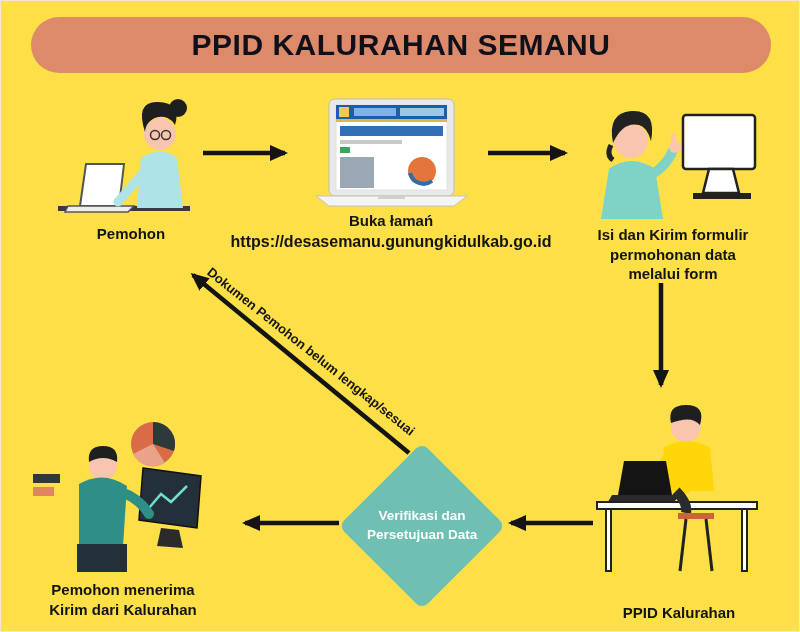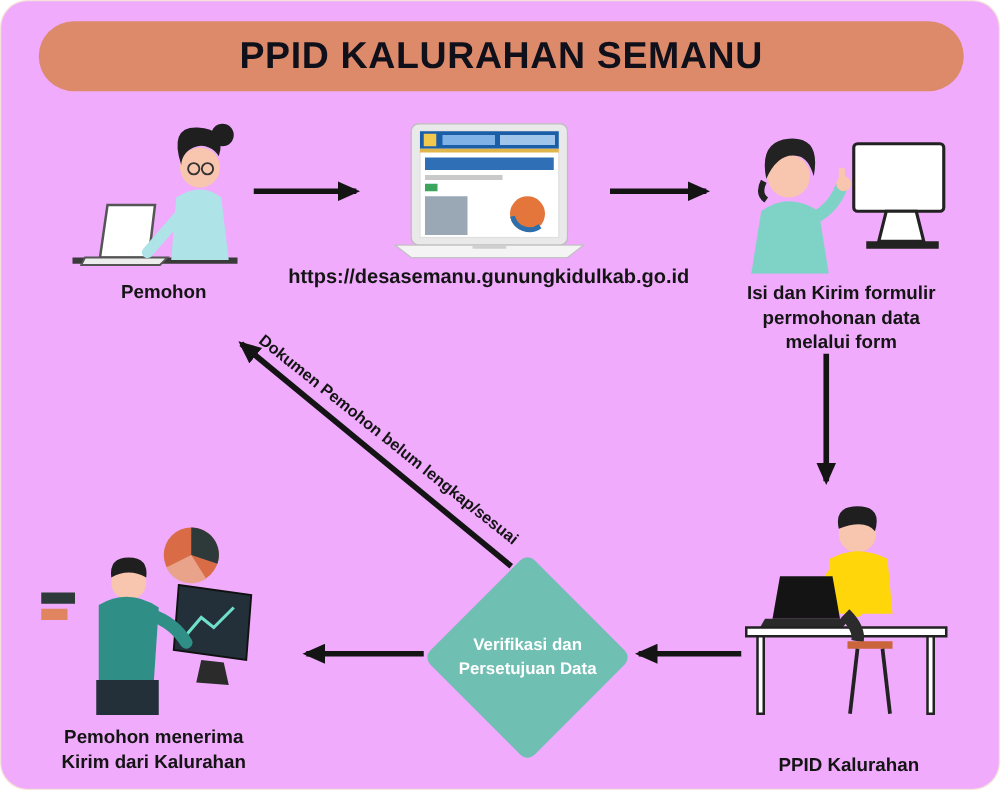--- a/index.html
+++ b/index.html
@@ -1,19 +1,19 @@
 <!DOCTYPE html>
 <html style="--header-bg: #DD8A6B; --diamond-bg: #6FBFB2; --arrow: #141414; --label-text: #141414;"><head>
 <meta charset="utf-8">
 <style>
   * { margin:0; padding:0; box-sizing:border-box; }
   html,body { background:#ffffff; font-family:"Liberation Sans", sans-serif; }
   .canvas {
-    position:relative; width:800px; height:632px; background:#f0abfc;
-    border:1px solid #f4e3da; border-radius:22px; overflow:hidden;
+    position:relative; width:800px; height:632px; background:#fde047;
+    border:1px solid #f4e3da; border-radius:0; overflow:hidden;
   }
   .header {
     position:absolute; left:30px; top:16px; width:740px; height:56px;
     background:var(--header-bg,#DD8A6B); border-radius:28px;
     display:flex; align-items:center; justify-content:center;
   }
   .header h1 {
     font-size:30px; font-weight:bold; color:#10101a; letter-spacing:.5px;
   }
   .node { position:absolute; display:flex; flex-direction:column; align-items:center; }
@@ -105,20 +105,21 @@
       <rect x="36" y="29" width="103" height="10" fill="#2F6FB5"></rect>
       <rect x="36" y="43" width="62" height="4" fill="#c9c9c9"></rect>
       <rect x="36" y="50" width="10" height="6" fill="#3BA55D"></rect>
       <rect x="36" y="60" width="34" height="31" fill="#9aa7b5"></rect>
       <circle cx="118" cy="74" r="14" fill="#E4763B"></circle>
       <path d="M106 76 a14 14 0 0 0 22 8" stroke="#2C6FAC" stroke-width="4" fill="none"></path>
       <path d="M12 99 h151 l-13 10 H25 z" fill="#f4f4f4" stroke="#c2c2c2"></path>
       <rect x="74" y="99" width="27" height="3" fill="#cfcfcf"></rect>
     </svg>
     <div class="caption">
+      <div class="l1">Buka łamań</div>
       <div class="l2">https://desasemanu.gunungkidulkab.go.id</div>
     </div>
   </div>
 
   <div class="node" style="left:572px; top:100px; width:200px;">
     <svg width="185" height="118" viewBox="0 0 185 118">
       <rect x="102" y="14" width="72" height="54" rx="3" fill="#ffffff" stroke="#222" stroke-width="2.5"></rect>
       <polygon points="128,68 152,68 158,92 122,92" fill="#ffffff" stroke="#222" stroke-width="2.5"></polygon>
       <rect x="112" y="92" width="58" height="6" fill="#222"></rect>
       <path d="M28 68 q22 -16 46 0 l8 50 h-62 z" fill="#7ED3C6"></path>

